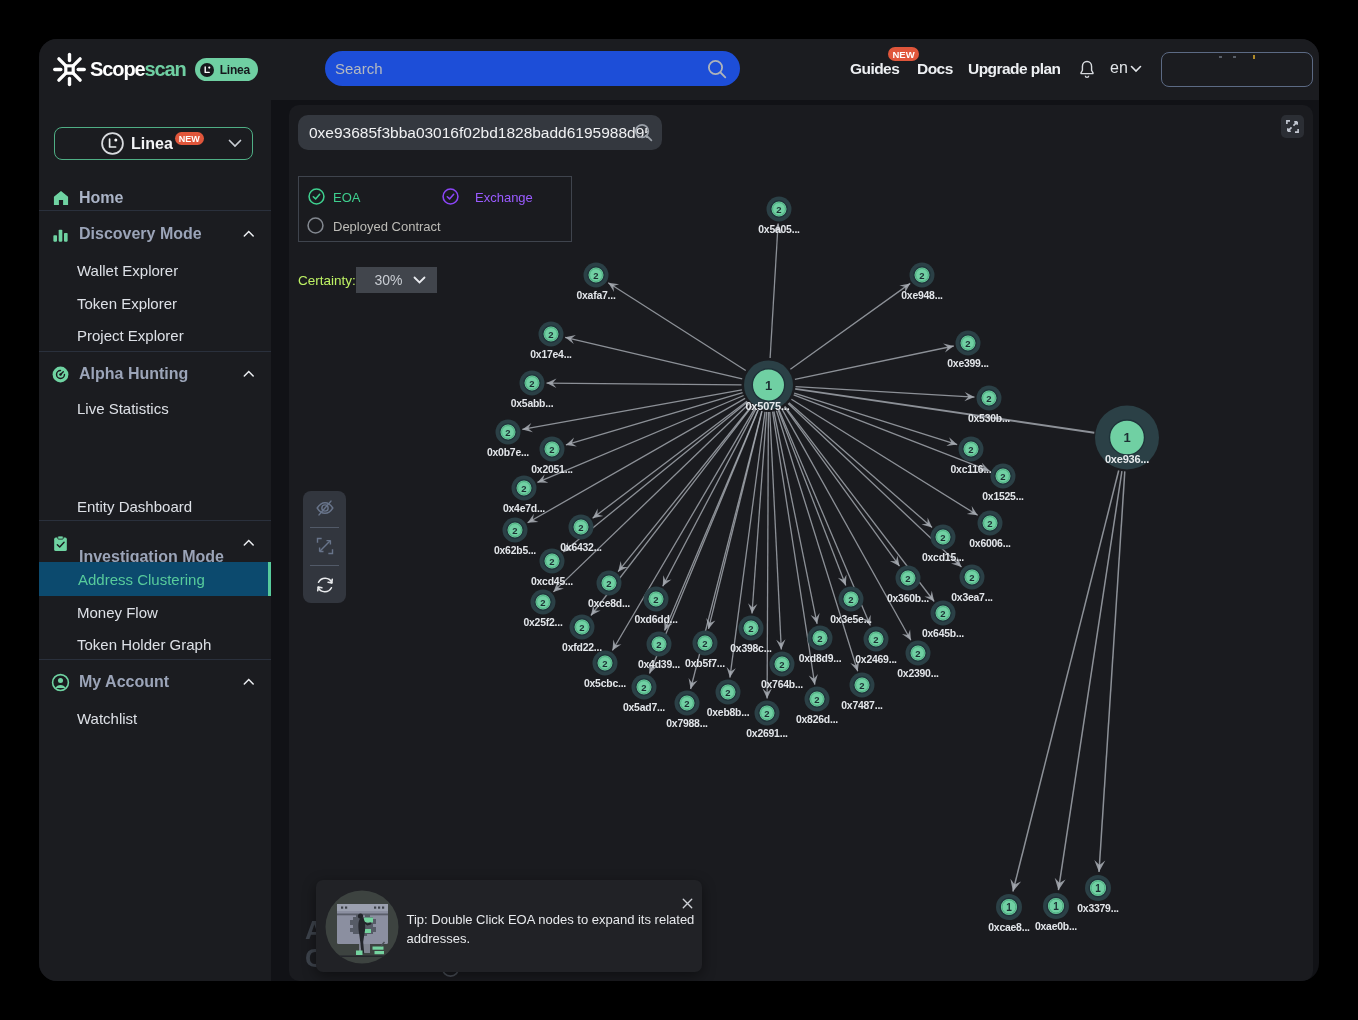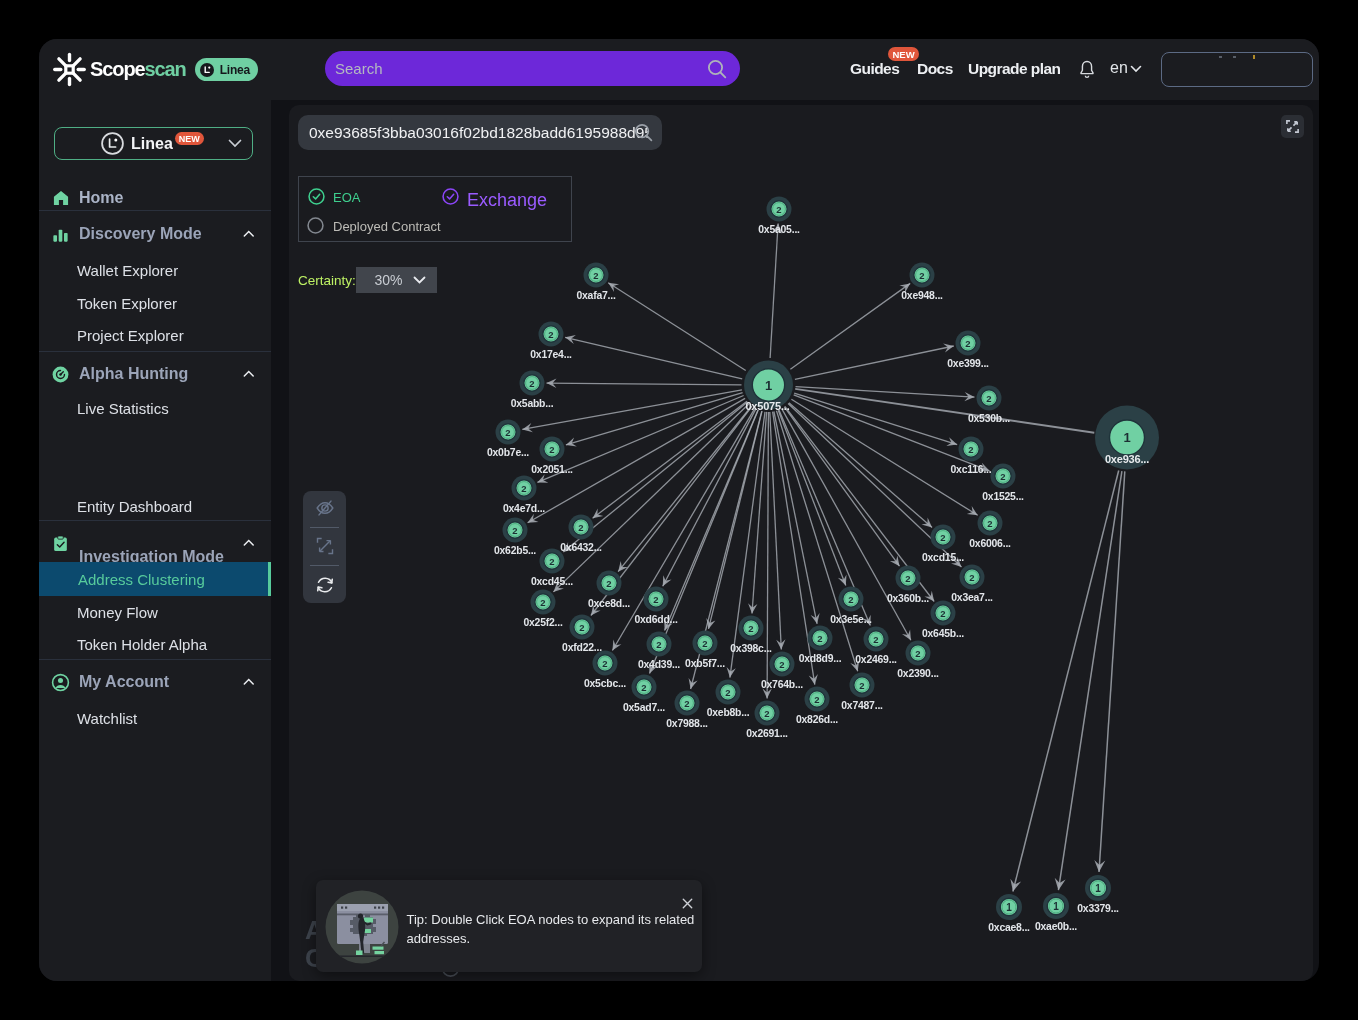--- a/index.html
+++ b/index.html
@@ -8,21 +8,21 @@
 .app { position:absolute; left:39px; top:39px; width:1280px; height:942px;
   background:#111216; border-radius:18px; overflow:hidden; }
 .header { position:absolute; left:0; top:0; width:1280px; height:61px;
   background:#1b1c20; }
 .logo-row { position:absolute; left:12px; top:12px; display:flex; align-items:center; height:37px; }
 .brand { font-size:20px; font-weight:bold; color:#fff; letter-spacing:-1.1px; margin-left:2px;}
 .brand .g { color:#6fcfa2; }
 .linea-pill { margin-left:9px; background:#6fcfa2; color:#15181c; border-radius:11.5px;
   height:23px; display:flex; align-items:center; padding:0 8px 0 5px; font-size:12px; font-weight:bold; letter-spacing:-0.2px; }
 .searchbar { position:absolute; left:286px; top:12px; width:415px; height:35px;
-  background:#6d28d9; border-radius:17.5px; display:flex; align-items:center; }
+  background:#1d4ed8; border-radius:17.5px; display:flex; align-items:center; }
 .searchbar .ph { color:#b4b9c0; font-size:15px; margin-left:10px; }
 .navitem { color:#edeff2; font-size:15.5px; font-weight:bold; letter-spacing:-0.55px; }
 .sidebar { position:absolute; left:0; top:61px; width:232px; height:881px; background:#1b1c20; }
 .mainpanel { position:absolute; left:250px; top:66px; width:1024px; height:876px;
   background:#1a1b1f; border-radius:10px; }
 .linea-btn { position:absolute; left:15px; top:27px; width:199px; height:33px;
   border:1px solid #4fae85; border-radius:8px; display:flex; align-items:center; }
 .side-item { position:absolute; left:0; width:232px; display:flex; align-items:center; }
 .head-txt { color:#9ba4b8; font-size:16px; font-weight:bold; }
 .sub-txt { color:#dde0e6; font-size:15px; }
@@ -498,21 +498,21 @@
       </svg>
     </div>
     <div class="side-item" style="top:462px; height:34px; background:#0c4a6e;">
       <span style="margin-left:39px; color:#57cb9c; font-size:15px;">Address Clustering</span>
       <div style="position:absolute; right:0; top:0; width:3px; height:34px; background:#57cb9c;"></div>
     </div>
     <div class="side-item" style="top:500px; height:24px;">
         <span class="sub-txt" style="margin-left:38px;">Money Flow</span>
       </div>
     <div class="side-item" style="top:532px; height:24px;">
-        <span class="sub-txt" style="margin-left:38px;">Token Holder Alpha</span>
+        <span class="sub-txt" style="margin-left:38px;">Token Holder Graph</span>
       </div>
     <div class="divider" style="top:559px;"></div>
 
     <div class="side-item" style="top:569px; height:26px;">
       <svg width="19" height="19" viewBox="0 0 24 24" style="margin-left:12px;">
         <circle cx="12" cy="12" r="10" fill="none" stroke="#6fd3a2" stroke-width="2"></circle>
         <circle cx="12" cy="9.5" r="3.2" fill="#6fd3a2"></circle>
         <path d="M5.5 19 a7.5 7.5 0 0 1 13 0" fill="#6fd3a2"></path>
       </svg>
       <span class="head-txt" style="margin-left:9px;">My Account</span>
@@ -547,21 +547,21 @@
   <div class="legend">
     <svg width="17" height="17" viewBox="0 0 24 24" style="position:absolute; left:9px; top:11px;">
       <circle cx="12" cy="12" r="10.5" fill="none" stroke="#3ecf8e" stroke-width="2.2"></circle>
       <path d="M7.5 12.3 L10.7 15.4 L16.5 8.8" stroke="#3ecf8e" stroke-width="2.2" fill="none" stroke-linecap="round" stroke-linejoin="round"></path>
     </svg>
     <span style="position:absolute; left:34px; top:13px; color:#3ecf8e; font-size:13px;">EOA</span>
     <svg width="17" height="17" viewBox="0 0 24 24" style="position:absolute; left:143px; top:11px;">
       <circle cx="12" cy="12" r="10.5" fill="none" stroke="#8b45f7" stroke-width="2.2"></circle>
       <path d="M7.5 12.3 L10.7 15.4 L16.5 8.8" stroke="#8b45f7" stroke-width="2.2" fill="none" stroke-linecap="round" stroke-linejoin="round"></path>
     </svg>
-    <span style="position:absolute; left:168px; top:13px; color:#9a5bff; font-size:18px;">Exchange</span>
+    <span style="position:absolute; left:176px; top:13px; color:#9a5bff; font-size:13px;">Exchange</span>
     <svg width="17" height="17" viewBox="0 0 24 24" style="position:absolute; left:8px; top:40px;">
       <circle cx="12" cy="12" r="10.5" fill="none" stroke="#82878f" stroke-width="2.2"></circle>
     </svg>
     <span style="position:absolute; left:34px; top:42px; color:#bdbcb7; font-size:13px;">Deployed Contract</span>
   </div>
 
   <div class="certainty">
       <span style="color:#bef264; font-size:13.5px;">Certainty:</span>
     </div>
   <div class="cert-dd">

